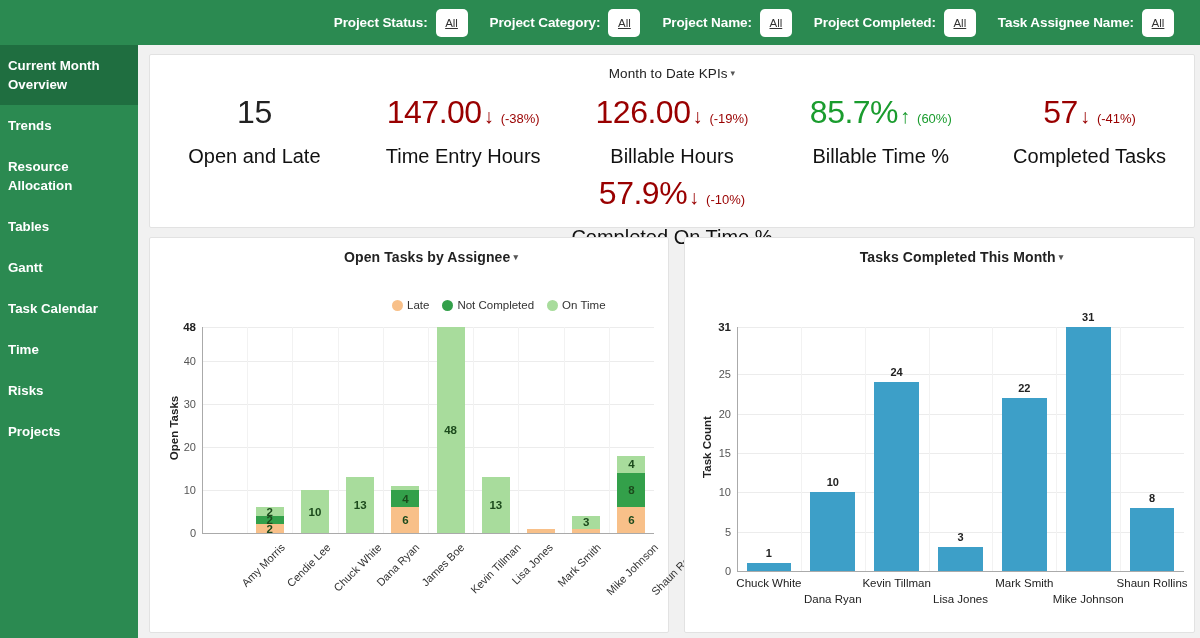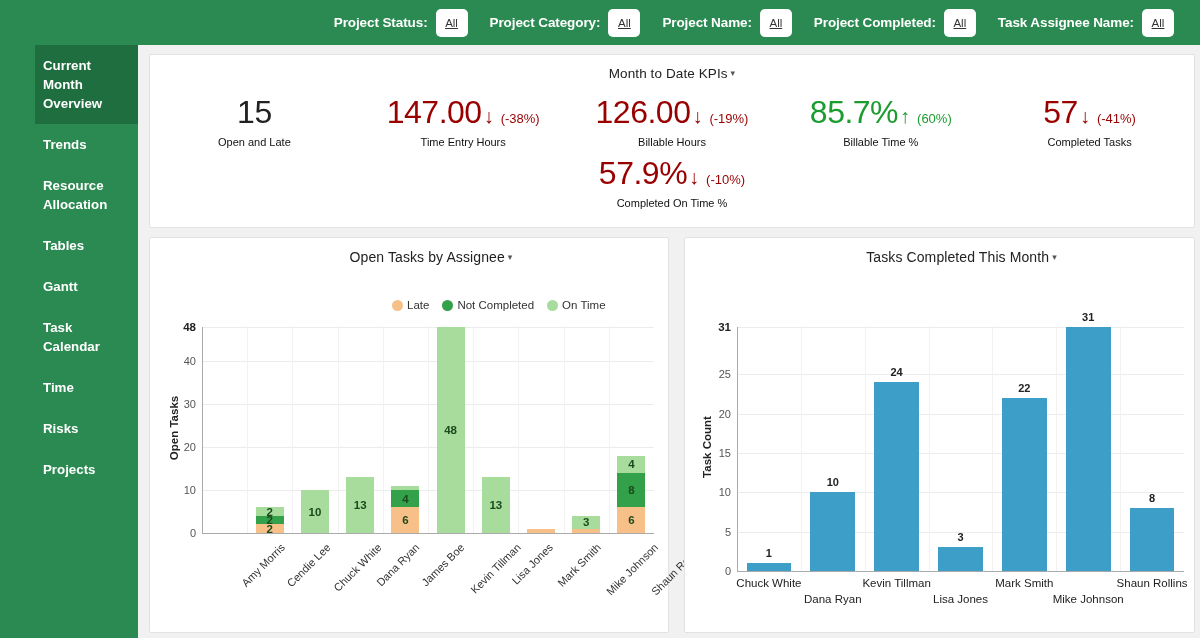--- a/index.html
+++ b/index.html
@@ -32,48 +32,48 @@
     text-decoration: underline;
   }
 
   
   .sidebar {
     position: absolute; left: 0; top: 45px; width: 138px; height: 593px;
     background: #2b8a51;
   }
   .nav-item {
     color: #ffffff; font-size: 13.3px; font-weight: bold;
-    padding: 11px 10px 11px 8px; line-height: 19px; cursor: pointer; margin-left: 35px;
+    padding: 11px 10px 11px 8px; line-height: 19px; cursor: pointer;
   }
   .nav-item.active { background: #1f6e40; }
 
   
   .panel {
     position: absolute; background: #ffffff;
     border: 1px solid #e2e2e2; border-radius: 2px;
   }
   #kpi-panel { left: 149px; top: 54px; width: 1046px; height: 174px; }
   #left-chart-panel { left: 149px; top: 237px; width: 520px; height: 396px; }
   #right-chart-panel { left: 684px; top: 237px; width: 511px; height: 396px; }
 
   .panel-title {
     text-align: center; font-size: 13.5px; color: #222; font-weight: normal;
     padding-top: 11px; letter-spacing: 0.1px;
   }
-  .panel-title.bold { font-weight: normal; font-size: 14px; padding-left: 44px; }
+  .panel-title.bold { font-weight: bold; font-size: 14px; padding-left: 44px; }
   .caret { font-size: 9px; color: #555; margin-left: 3px; vertical-align: 2px; }
 
   
   .kpi-row { display: flex; margin-top: 12px; }
   .kpi-cell { flex: 1; text-align: center; position: relative; }
   .kpi-val-line { display: flex; align-items: baseline; justify-content: center; gap: 2px; }
   .kpi-number { font-size: 32px; line-height: 38px; letter-spacing: -0.5px; }
   .kpi-arrow { font-size: 20px; font-weight: bold; line-height: 20px; }
   .kpi-delta { font-size: 13px; margin-left: 5px; }
-  .kpi-label { font-size: 11px; color: #111; margin-top: 5px; font-weight: normal; }
+  .kpi-label { font-size: 20px; color: #111; margin-top: 14px; font-weight: normal; }
   .kpi-sub { margin-top: 6px; }
   .neg { color: #990000; }
   .pos { color: #1a9c2e; }
   .neutral { color: #222222; }
 
   
   .chart-area { position: relative; }
   .legend {
     position: absolute; display: flex; align-items: center; gap: 13px;
     font-size: 11.5px; color: #333;

